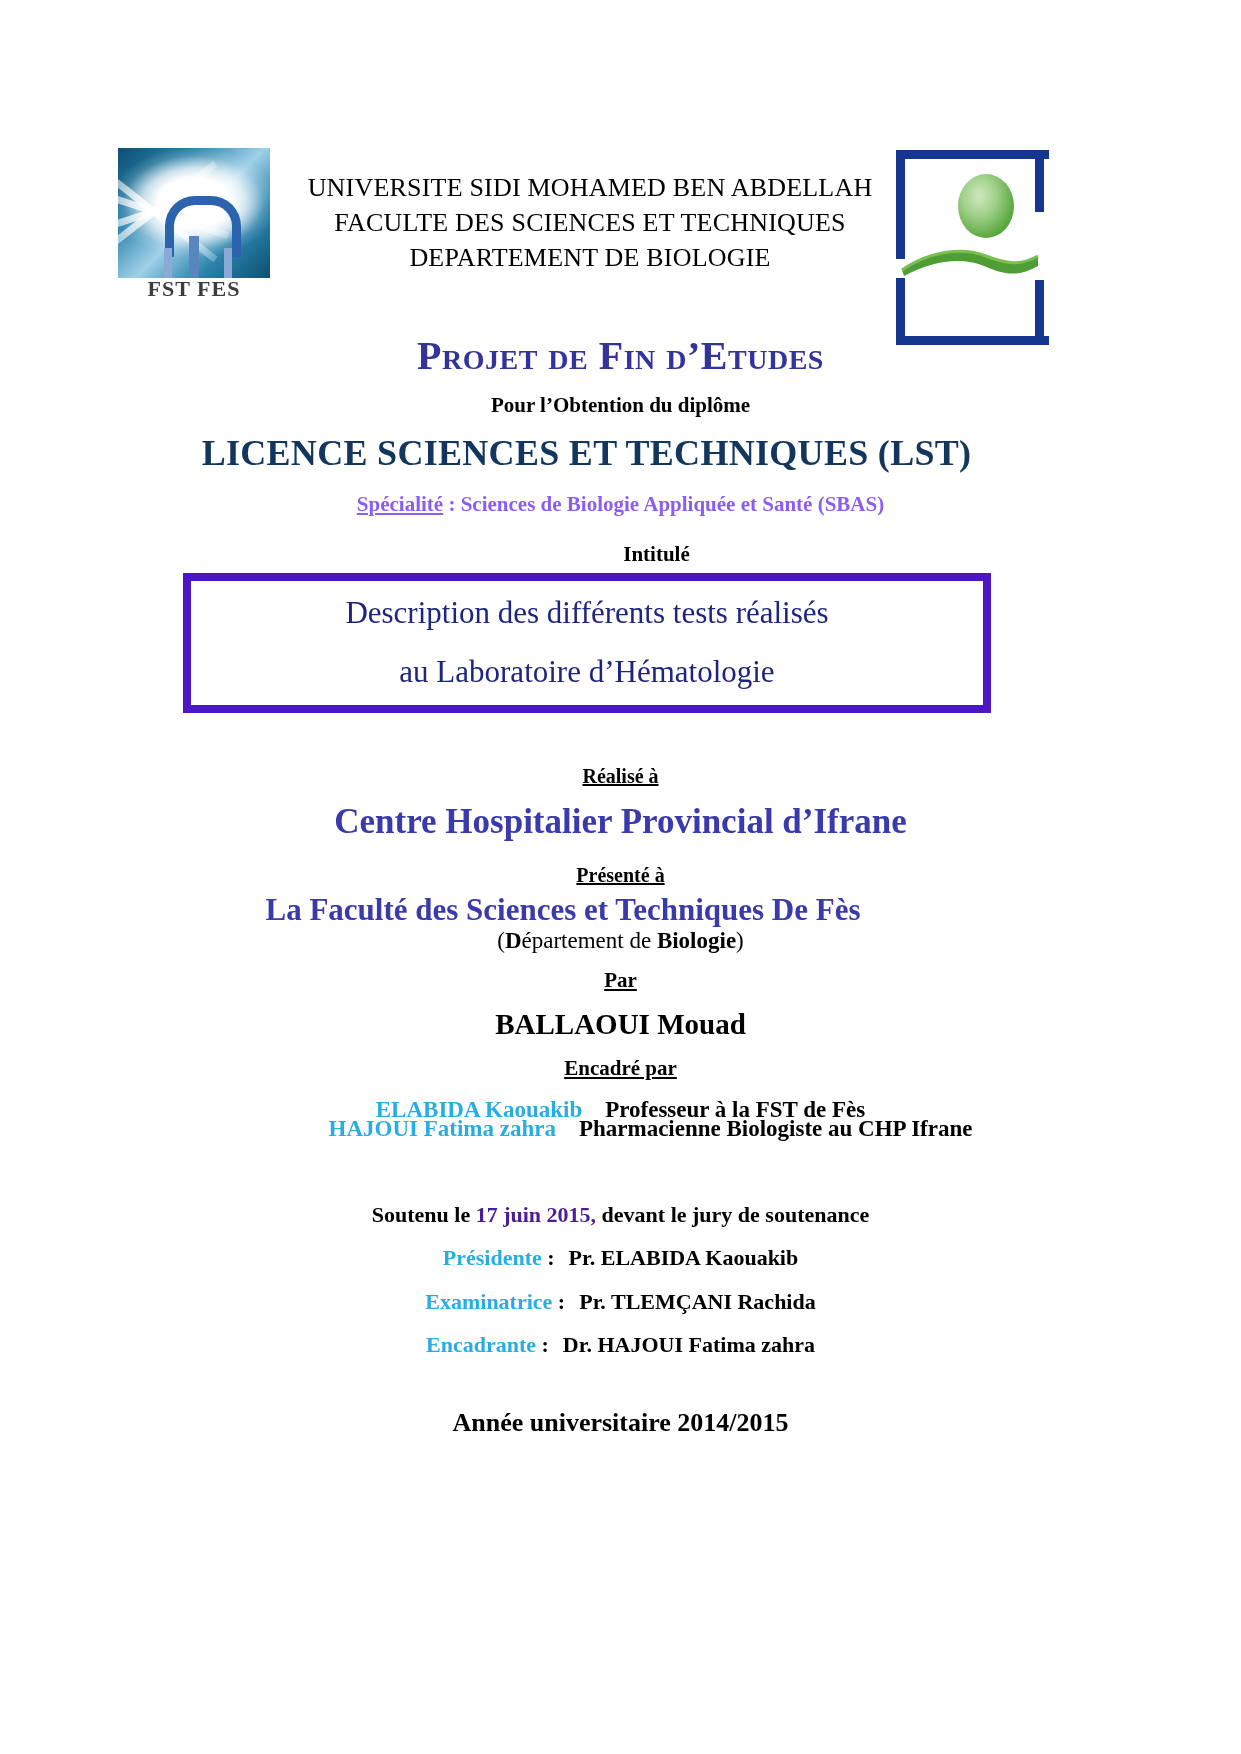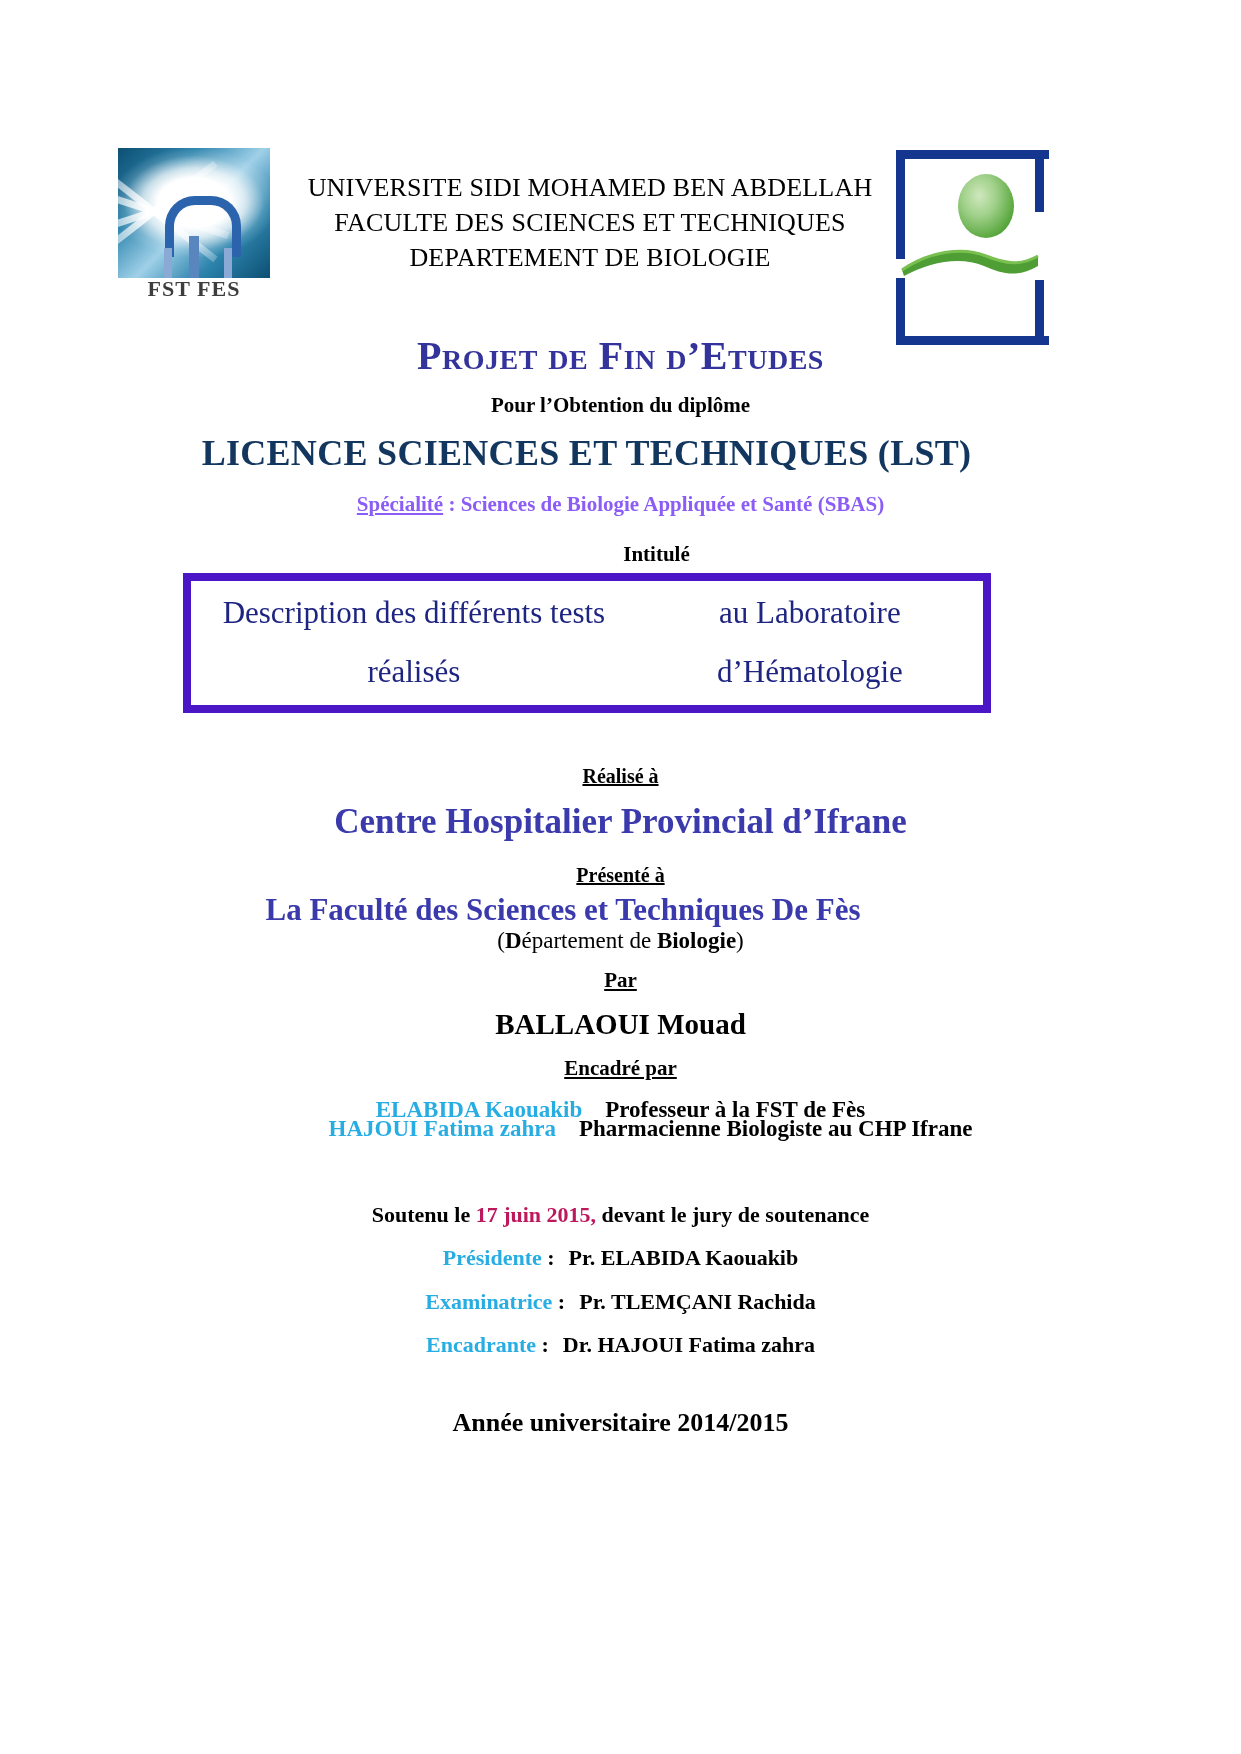--- a/index.html
+++ b/index.html
@@ -225,20 +225,21 @@
   .title-box {
     position: absolute;
     left: 183px;
     top: 573px;
     width: 808px;
     height: 140px;
     border: 8px solid #4b17c6;
     background: #ffffff;
     box-sizing: border-box;
     display: flex;
+    flex-direction: column;
     align-items: center;
     justify-content: center;
   }
   .title-box .line {
     font-family: "Liberation Serif", "DejaVu Serif", serif;
     font-size: 31px;
     color: #1e2580;
     line-height: 1.9;
     text-align: center;
   }
@@ -288,21 +289,21 @@
   }
   .sup1 { top: 1097px; }
   .sup2 { top: 1116px; padding-left: 30px; }
   .supervisor .name { color: #28ade3; }
   .supervisor .role { color: #000; }
 
   .t-soutenu {
     position: absolute; left: 0; top: 1202px; width: 1241px;
     text-align: center; font-weight: bold; font-size: 22px; color: #000;
   }
-  .t-soutenu .date { color: #be185d; }
+  .t-soutenu .date { color: #4c1d95; }
 
   .jury-row {
     position: absolute; left: 0; width: 1241px;
     text-align: center; font-weight: bold; font-size: 22px; color: #000;
   }
   .j1 { top: 1245px; }
   .j2 { top: 1289px; }
   .j3 { top: 1332px; }
   .jury-row .label { color: #28ade3; }
   .jury-row .spacer { display: inline-block; width: 14px; }

